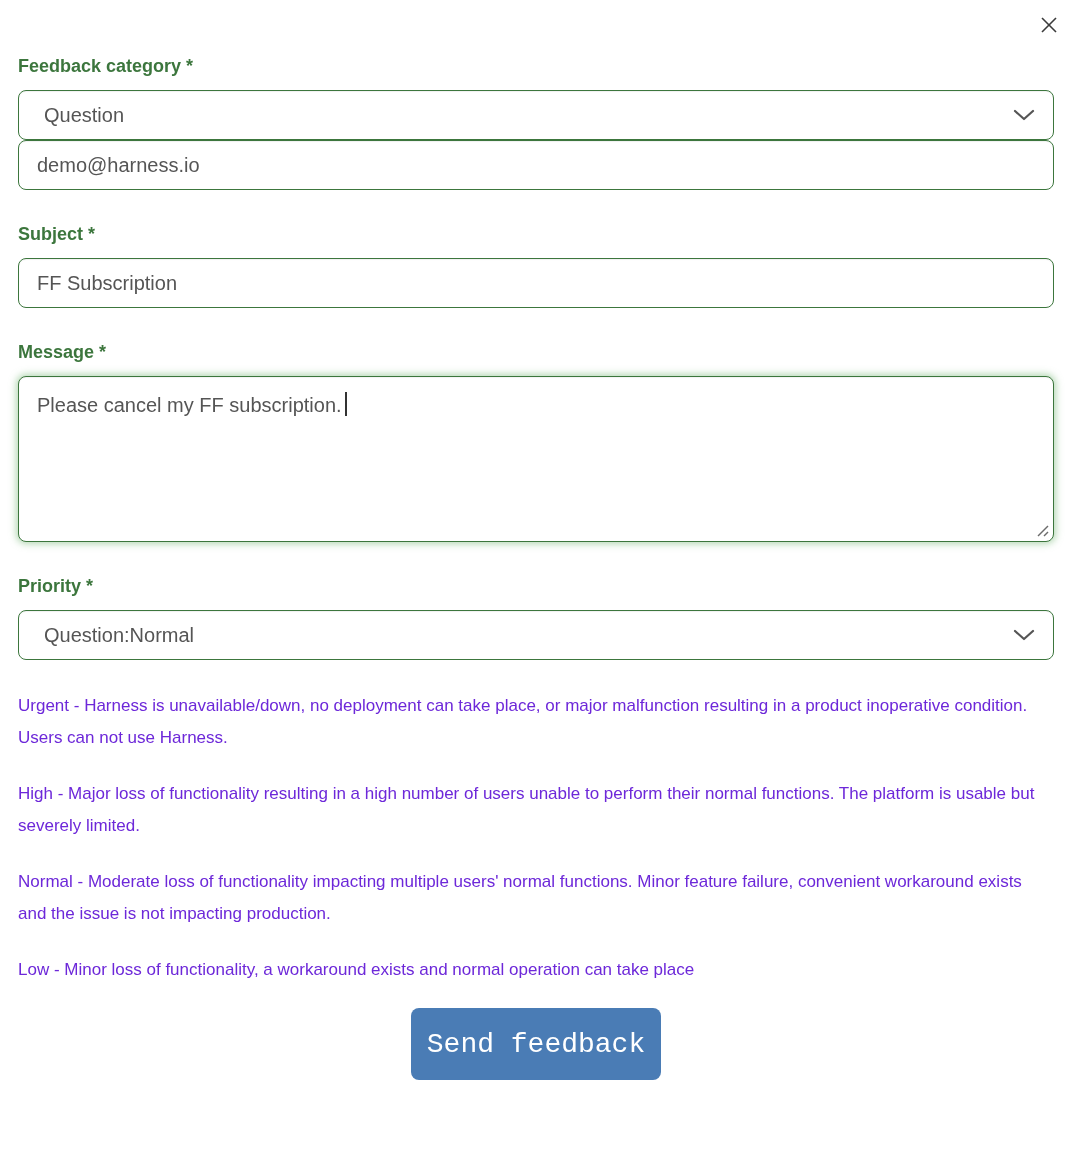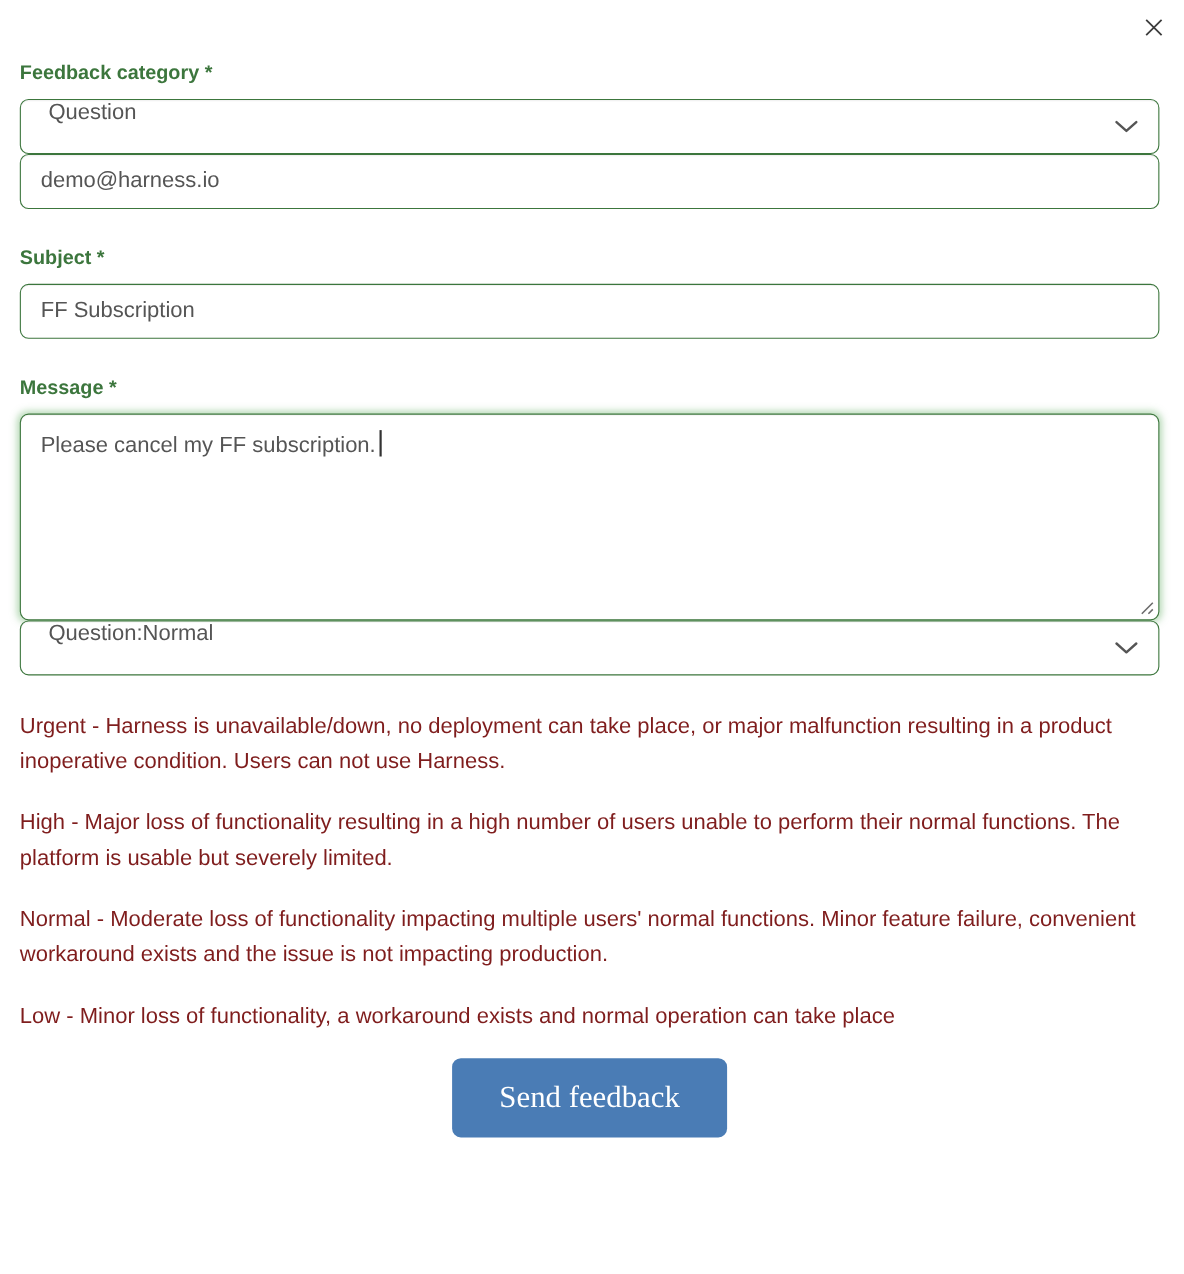--- a/index.html
+++ b/index.html
@@ -34,35 +34,36 @@
     position: relative;
     width: 100%;
     height: 50px;
     border: 1px solid #3c763d;
     border-radius: 8px;
     background: #fff;
     box-shadow: inset 0 1px 1px rgba(0,0,0,0.06);
     font-size: 20px;
     color: #555555;
     display: flex;
+    align-items: center;
     cursor: pointer;
   }
   .control.select-box { padding: 0 46px 0 25px; }
   .control.text-input { padding: 12px 18px; cursor: text; }
 
   .chevron {
     position: absolute; right: 18px; top: 50%;
     transform: translateY(-50%);
     line-height: 0;
   }
 
   .textarea {
     position: relative;
     width: 100%;
-    height: 188px;
+    height: 166px;
     border: 1px solid #3c763d;
     border-radius: 8px;
     background: #fff;
     box-shadow: 0 0 7px 2px rgba(110,180,110,0.5), inset 0 1px 1px rgba(0,0,0,0.05);
     font-size: 20px;
     color: #555555;
     padding: 13px 18px;
     line-height: 30px;
     cursor: text;
   }
@@ -72,33 +73,33 @@
     background: #333;
     vertical-align: -4px;
     margin-left: 3px;
   }
   .resize-grip {
     position: absolute; right: 3px; bottom: 3px;
     line-height: 0;
   }
 
   .desc {
-    font-size: 20px;
+    font-size: 17px;
     line-height: 32px;
-    color: #7f1d1d;
+    color: #6d28d9;
     margin: 24px 0 0 0;
   }
   .desc.first { margin-top: 30px; }
 
   .button-row { text-align: center; margin-top: 22px; }
   .send-btn {
     width: 250px; height: 72px;
     background: #4a7cb5;
     color: #ffffff;
-    font-family: Liberation Serif, serif;
+    font-family: Liberation Mono, monospace;
     font-size: 28px;
     border: none;
     border-radius: 8px;
     cursor: pointer;
   }
 </style>
 </head>
 <body>
 
 <div class="dialog">
@@ -135,20 +136,21 @@
     <div class="textarea">
       <span>Please cancel my FF subscription.</span><span class="caret"></span>
       <span class="resize-grip">
         <svg width="15" height="15" viewBox="0 0 15 15">
           <line x1="3" y1="13" x2="13" y2="3" stroke="#6b6b6b" stroke-width="1.4"></line>
           <line x1="9" y1="13" x2="13" y2="9" stroke="#6b6b6b" stroke-width="1.4"></line>
         </svg>
       </span>
     </div>
 
+    <label class="form-label"><span>Priority</span><span class="req-star">*</span></label>
     <div class="control select-box">
       <span>Question:Normal</span>
       <span class="chevron">
         <svg width="22" height="12" viewBox="0 0 22 12">
             <polyline points="2,2 11,10 20,2" fill="none" stroke="#555" stroke-width="2.2" stroke-linecap="round" stroke-linejoin="round"></polyline>
           </svg>
       </span>
     </div>
 
     <p class="desc first">Urgent - Harness is unavailable/down, no deployment can take place, or major malfunction resulting in a product inoperative condition. Users can not use Harness.</p>

